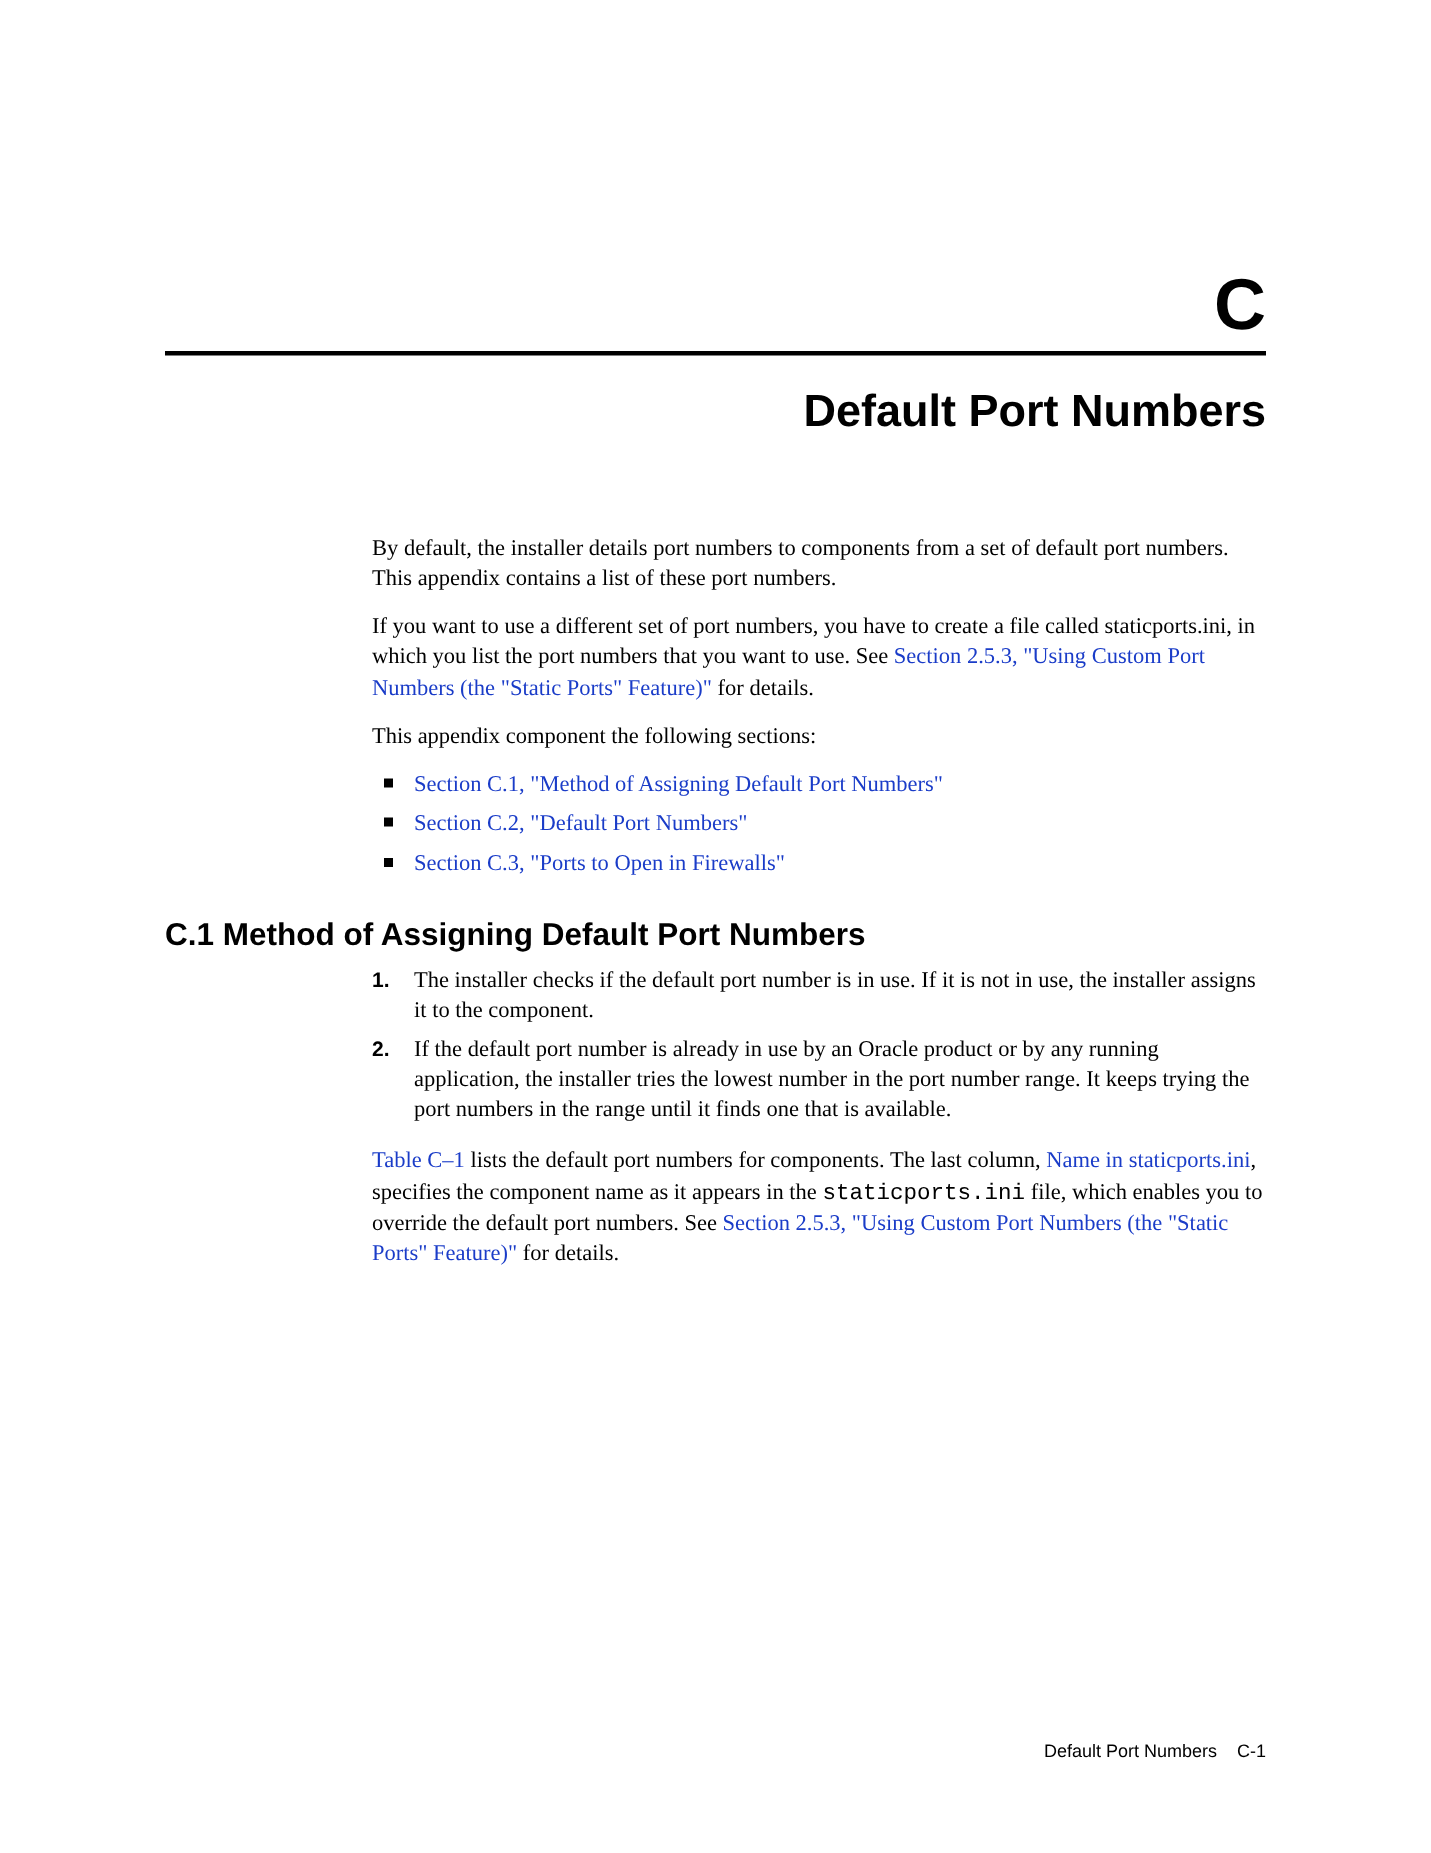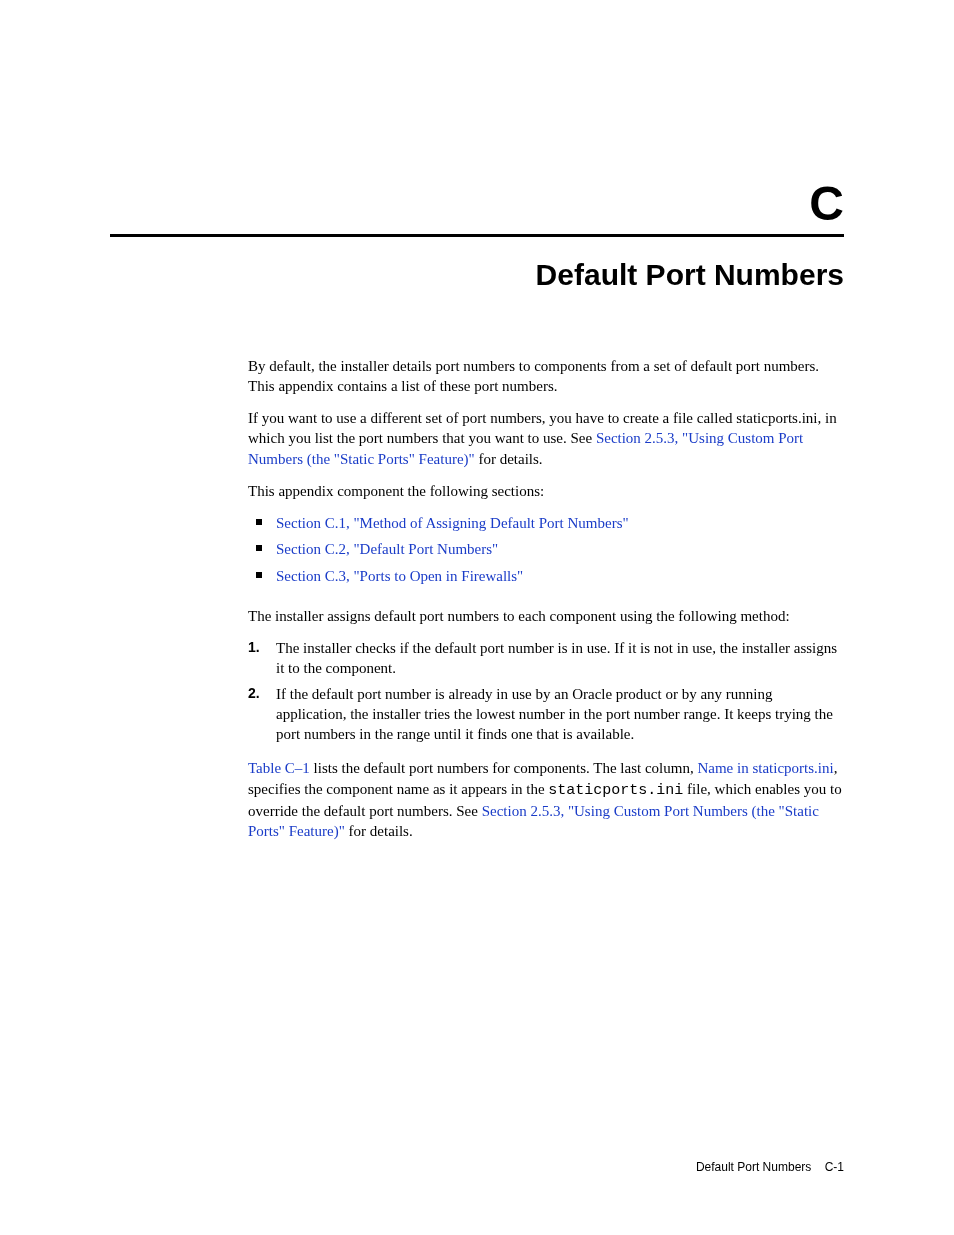--- a/index.html
+++ b/index.html
@@ -126,22 +126,22 @@
       <span>If you want to use a different set of port numbers, you have to create a file called staticports.ini, in which you list the port numbers that you want to use. See </span><a>Section 2.5.3, "Using Custom Port Numbers (the "Static Ports" Feature)"</a><span> for details.</span>
     </p>
     <p>This appendix component the following sections:</p>
     <ul class="bullets">
       <li><a>Section C.1, "Method of Assigning Default Port Numbers"</a></li>
       <li><a>Section C.2, "Default Port Numbers"</a></li>
       <li><a>Section C.3, "Ports to Open in Firewalls"</a></li>
     </ul>
   </div>
 
+  <h2 class="section-heading">C.1  Method of Assigning Default Port Numbers</h2>
   <div class="body-text">
-    <p>The installer assigns default port numbers to each component using the following method:</p>
     <ol class="numlist">
       <li>The installer checks if the default port number is in use. If it is not in use, the installer assigns it to the component.</li>
       <li>If the default port number is already in use by an Oracle product or by any running application, the installer tries the lowest number in the port number range. It keeps trying the port numbers in the range until it finds one that is available.</li>
     </ol>
   </div>
 
   <div class="body-text">
     <p>
       <a>Table C–1</a><span> lists the default port numbers for components. The last column, </span><a>Name in staticports.ini</a><span>, specifies the component name as it appears in the </span><code class="inline">staticports.ini</code><span> file, which enables you to override the default port numbers. See </span><a>Section 2.5.3, "Using Custom Port Numbers (the "Static Ports" Feature)"</a><span> for details.</span>
     </p>

